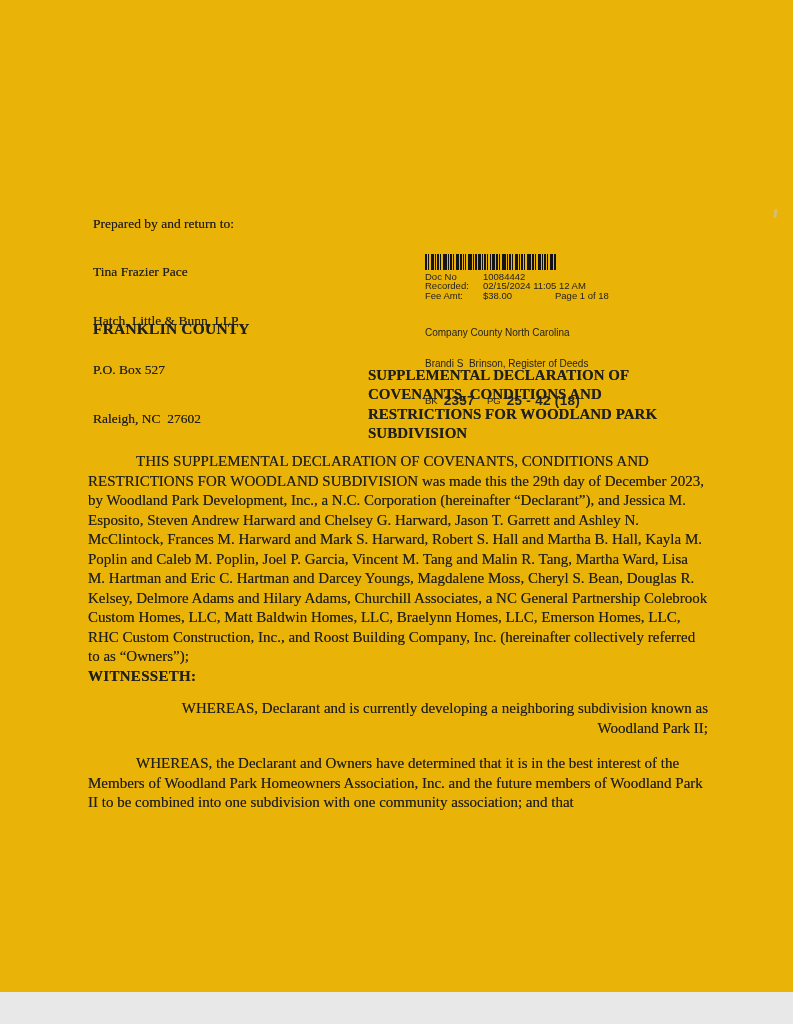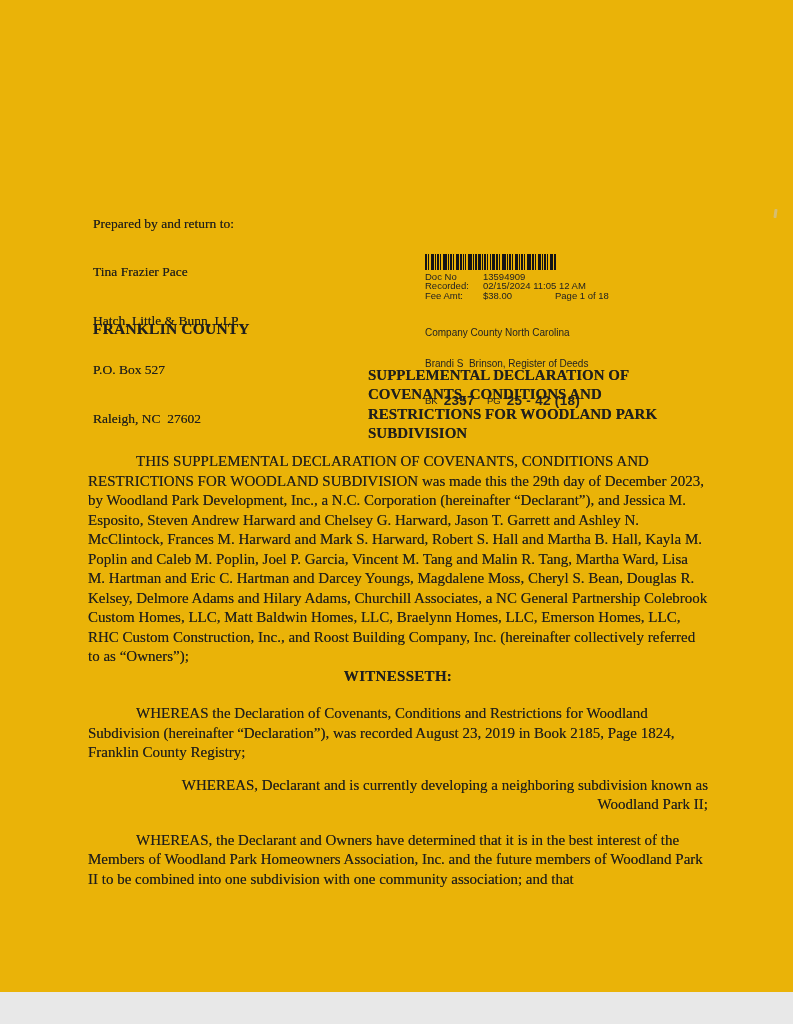--- a/index.html
+++ b/index.html
@@ -31,21 +31,21 @@
   .bk-row .gap{width:12px;flex:0 0 12px;}
   .bk-row .gap2{width:6px;flex:0 0 6px;}
   
   .doc-title{position:absolute;left:368px;top:366px;width:330px;font-size:15px;line-height:19.3px;font-weight:bold;}
   
   .body-text{position:absolute;left:88px;top:452px;width:620px;font-size:15px;line-height:19.5px;text-align:left;}
   .body-text p{margin:0;text-indent:48px;}
   .body-text p.w1{margin-top:18px;}
   .body-text p.w2{margin-top:13px;text-align:right;}
   .body-text p.w3{margin-top:16px;}
-  .witnesseth{margin-top:18px;text-align:center;font-weight:bold;text-indent:0 !important;letter-spacing:.3px;}
+  .witnesseth{margin-top:18px;text-align:left;font-weight:bold;text-indent:0 !important;letter-spacing:.3px;}
   
   .artifact{position:absolute;left:774px;top:209px;width:3px;height:9px;background:#c4c4c4;opacity:.55;border-radius:1px;transform:rotate(8deg);}
 </style>
 </head>
 <body>
 
 <div class="page">
 
   <div class="prepared">
     <div>Prepared by and return to:</div>
@@ -99,21 +99,21 @@
         <rect x="113" width="3" height="16"></rect>
           <rect x="117" width="1" height="16"></rect>
           <rect x="119" width="2" height="16"></rect>
         <rect x="122" width="1" height="16"></rect>
           <rect x="125" width="3" height="16"></rect>
           <rect x="129" width="2" height="16"></rect>
       </g>
     </svg>
     <div class="stamp-row">
       <span class="lbl">Doc No</span>
-      <span class="val">13594909</span>
+      <span class="val">10084442</span>
     </div>
     <div class="stamp-row">
       <span class="lbl">Recorded:</span>
       <span class="val">02/15/2024 11:05 12 AM</span>
     </div>
     <div class="stamp-row">
       <span class="lbl">Fee Amt:</span>
       <span class="val fee">$38.00</span>
       <span class="val">Page 1 of 18</span>
     </div>
@@ -130,20 +130,19 @@
       <span class="gap2"></span>
       <span class="big">25 - 42 (18)</span>
     </div>
   </div>
 
   <div class="doc-title">SUPPLEMENTAL DECLARATION OF COVENANTS, CONDITIONS AND RESTRICTIONS FOR WOODLAND PARK SUBDIVISION</div>
 
   <div class="body-text">
     <p>THIS SUPPLEMENTAL DECLARATION OF COVENANTS, CONDITIONS AND RESTRICTIONS FOR WOODLAND SUBDIVISION was made this the 29th day of December 2023, by Woodland Park Development, Inc., a N.C. Corporation (hereinafter “Declarant”), and Jessica M. Esposito, Steven Andrew Harward and Chelsey G. Harward, Jason T. Garrett and Ashley N. McClintock, Frances M. Harward and Mark S. Harward, Robert S. Hall and Martha B. Hall, Kayla M. Poplin and Caleb M. Poplin, Joel P. Garcia, Vincent M. Tang and Malin R. Tang, Martha Ward, Lisa M. Hartman and Eric C. Hartman and Darcey Youngs, Magdalene Moss, Cheryl S. Bean, Douglas R. Kelsey, Delmore Adams and Hilary Adams, Churchill Associates, a NC General Partnership Colebrook Custom Homes, LLC, Matt Baldwin Homes, LLC, Braelynn Homes, LLC, Emerson Homes, LLC, RHC Custom Construction, Inc., and Roost Building Company, Inc. (hereinafter collectively referred to as “Owners”);</p>
     <p class="witnesseth">WITNESSETH:</p>
-    <p class="w1">WHEREAS the Declaration of Covenants, Conditions and Restrictions for Woodland Subdivision (hereinafter “Declaration”), was recorded August 23, 2019 in Book 2185, Page 1824, Franklin County Registry;</p>
     <p class="w2">WHEREAS, Declarant and is currently developing a neighboring subdivision known as Woodland Park II;</p>
     <p class="w3">WHEREAS, the Declarant and Owners have determined that it is in the best interest of the Members of Woodland Park Homeowners Association, Inc. and the future members of Woodland Park II to be combined into one subdivision with one community association; and that</p>
   </div>
 
   <div class="artifact"></div>
 
 </div>
 
 </body></html>

